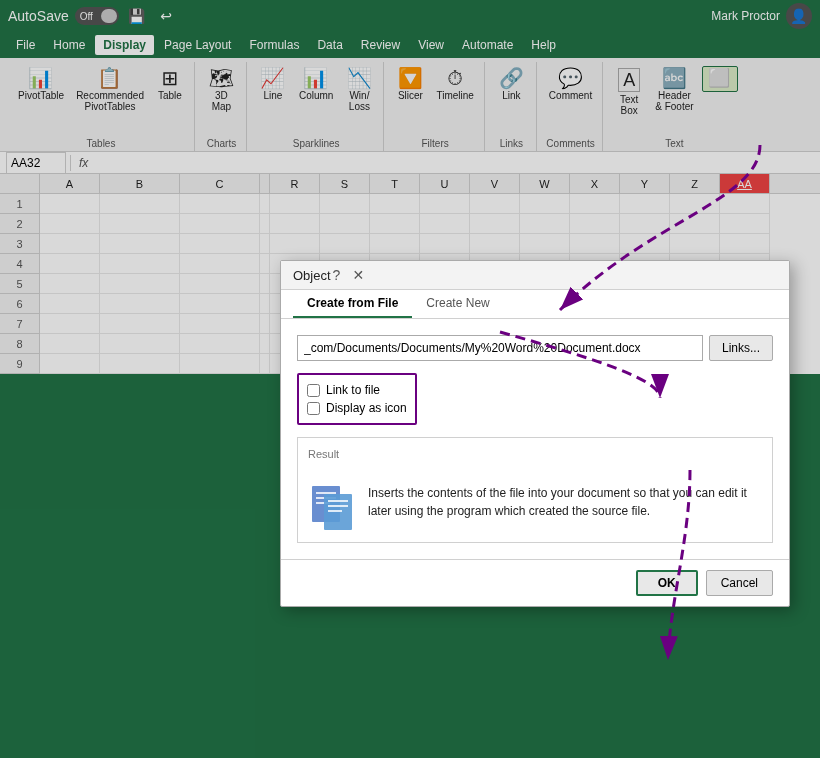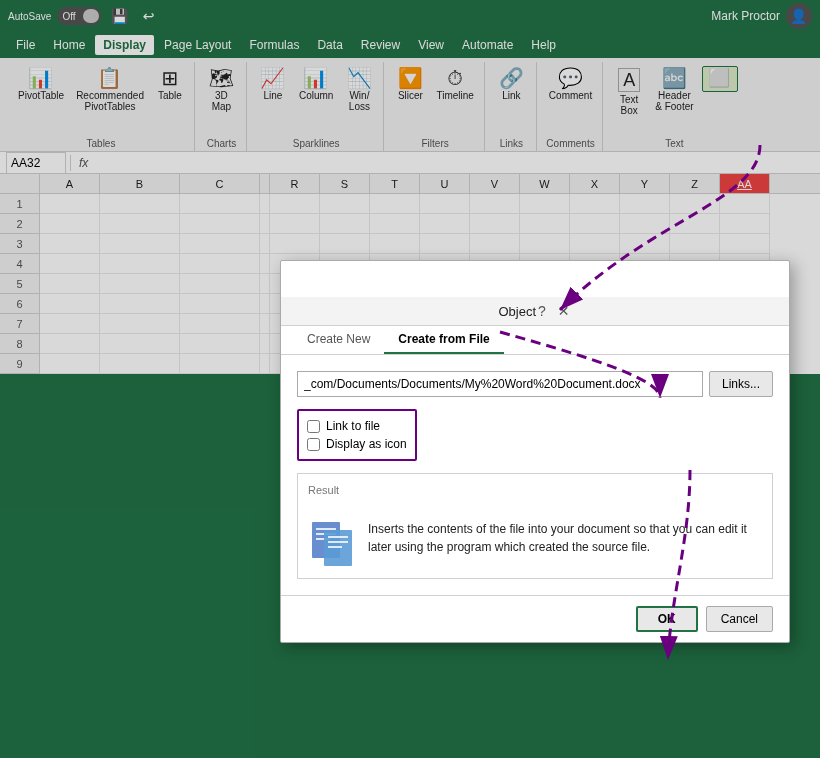--- a/index.html
+++ b/index.html
@@ -8,21 +8,21 @@
     
     .title-bar {
       background: #217346;
       height: 32px;
       display: flex;
       align-items: center;
       padding: 0 8px;
       color: white;
     }
     .title-bar-left { display: flex; align-items: center; gap: 6px; flex: 1; }
-    .autosave-label { color: white; font-size: 10px; }
+    .autosave-label { color: white; font-size: 14px; }
     .autosave-toggle {
       background: #555;
       border-radius: 10px;
       width: 44px;
       height: 18px;
       display: flex;
       align-items: center;
       position: relative;
       padding: 2px;
     }
@@ -155,22 +155,21 @@
       box-shadow: 4px 4px 16px rgba(0,0,0,0.3);
       border-radius: 2px;
       z-index: 200;
     }
     .dialog-title-bar {
       background: #f3f3f3;
       border-bottom: 1px solid #d0d0d0;
       padding: 6px 12px;
       display: flex;
       align-items: center;
-      justify-content: center;
-      margin-top: 36px;
+      justify-content: flex-start;
     }
     .dialog-title { font-size: 13px; color: #222; }
     .dialog-controls { display: flex; gap: 8px; }
     .dialog-ctrl-btn { background: none; border: none; cursor: pointer; font-size: 14px; color: #555; padding: 0 2px; }
 
     .dialog-tabs {
       display: flex;
       border-bottom: 1px solid #d0d0d0;
       padding: 0 12px;
     }
@@ -579,22 +578,22 @@
 
     <div class="dialog-title-bar">
       <span class="dialog-title">Object</span>
       <div class="dialog-controls">
         <button class="dialog-ctrl-btn">?</button>
         <button class="dialog-ctrl-btn">✕</button>
       </div>
     </div>
 
     <div class="dialog-tabs">
+      <div class="dialog-tab active">Create from File</div>
       <div class="dialog-tab">Create New</div>
-      <div class="dialog-tab active">Create from File</div>
     </div>
 
     <div class="dialog-body">
 
       <div class="dialog-file-row">
         <input type="text" class="dialog-file-input" value="_com/Documents/Documents/My%20Word%20Document.docx" style="">
         <button class="dialog-browse-btn">Links...</button>
       </div>
 
       <div style="position:relative;margin-bottom:12px;">

